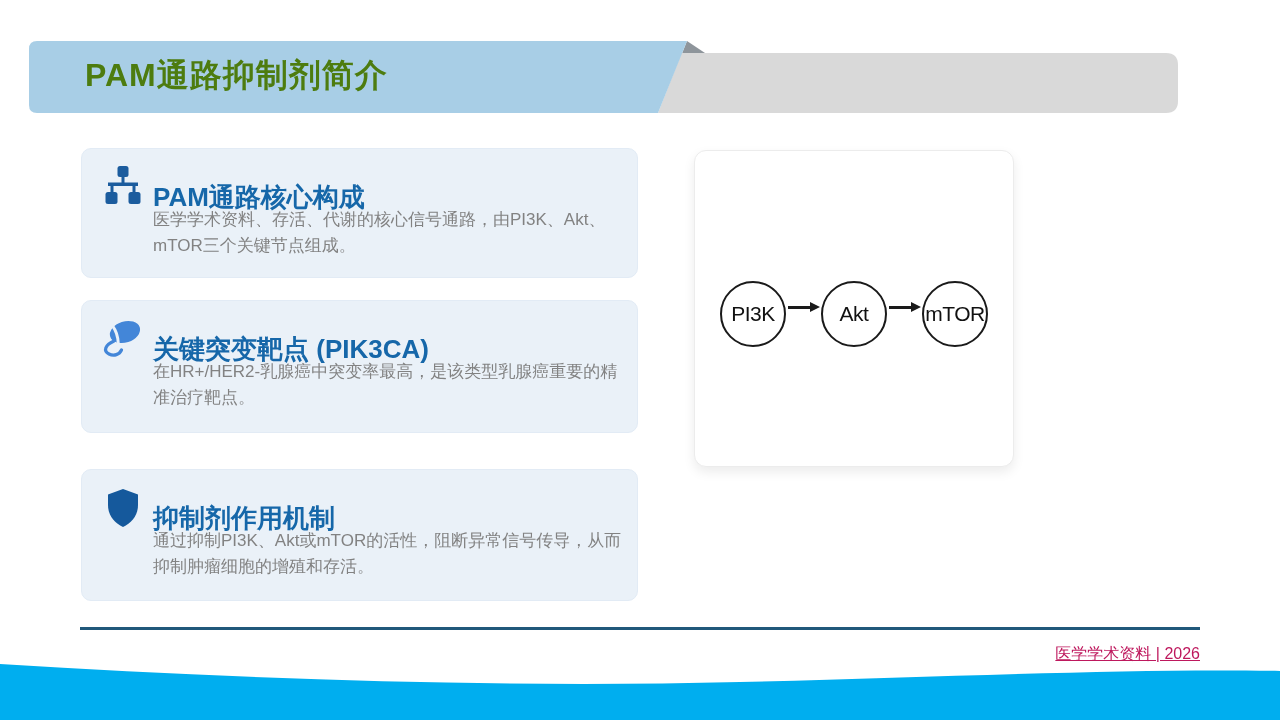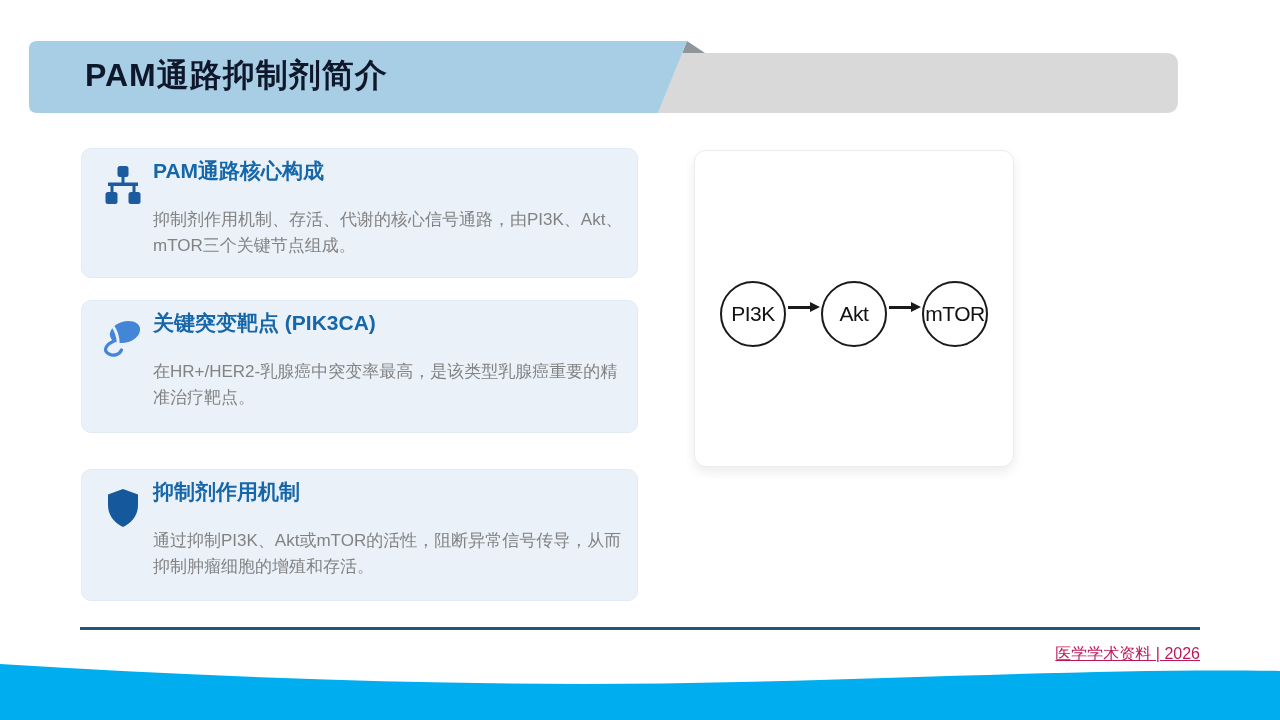--- a/index.html
+++ b/index.html
@@ -4,31 +4,31 @@
 <style>
   html,body{margin:0;padding:0;background:#ffffff;}
   .slide{
     position:relative;width:1280px;height:720px;overflow:hidden;
     background:#ffffff;font-family:"Liberation Sans","DejaVu Sans",sans-serif;
   }
   
   .header-svg{position:absolute;left:0;top:0;}
   .page-title{
     position:absolute;left:85px;top:54px;width:560px;
-    font-size:32px;font-weight:bold;color:#0f172a;letter-spacing:1px;
+    font-size:32px;font-weight:bold;color:#4d7c0f;letter-spacing:1px;
   }
   
   .card{
     position:absolute;left:81px;width:557px;background:#EAF1F8;
     border:1px solid #E2EBF5;border-radius:10px;box-sizing:border-box;
   }
   .card-icon{position:absolute;left:19px;top:16px;width:44px;height:44px;}
   .card-title{
-    position:absolute;left:71px;top:8px;
-    font-size:21px;font-weight:bold;color:#1667A9;
+    position:absolute;left:71px;top:31px;
+    font-size:26px;font-weight:bold;color:#1667A9;
   }
   .card-body{
     position:absolute;left:71px;top:58px;width:472px;
     font-size:17px;color:#828282;line-height:26px;
   }
   
   .fig-card{
     position:absolute;left:694px;top:150px;width:320px;height:317px;
     background:#ffffff;border:1px solid #ececec;border-radius:12px;
     box-shadow:0 5px 12px rgba(0,0,0,0.08);box-sizing:border-box;
@@ -78,21 +78,21 @@
         <rect x="16.5" y="1" width="11" height="11" rx="2.5"></rect>
         <rect x="20.5" y="11" width="3" height="8"></rect>
         <rect x="7" y="17.5" width="30" height="3.5"></rect>
         <rect x="9.5" y="20.5" width="3" height="8"></rect>
         <rect x="31.5" y="20.5" width="3" height="8"></rect>
         <rect x="4.5" y="27" width="12" height="12" rx="2.5"></rect>
         <rect x="27.5" y="27" width="12" height="12" rx="2.5"></rect>
       </g>
     </svg>
     <div class="card-title">PAM通路核心构成</div>
-    <div class="card-body">抑制剂作用机制、存活、代谢的核心信号通路，由PI3K、Akt、mTOR三个关键节点组成。</div>
+    <div class="card-body">医学学术资料、存活、代谢的核心信号通路，由PI3K、Akt、mTOR三个关键节点组成。</div>
   </div>
 
   <div class="card" style="top:300px;height:133px;">
     <svg class="card-icon" viewBox="0 0 44 44">
       <g transform="rotate(-18 24 15)">
         <ellipse cx="24" cy="15" rx="15.5" ry="10.5" fill="#4386D8"></ellipse>
         <path d="M14 5 Q17 14 14 24" stroke="#EAF1F8" stroke-width="3" fill="none"></path>
       </g>
       <path d="M13 24 C4 28 2 34 8 37 C13 39.5 18.5 37.5 20.5 33" stroke="#4386D8" stroke-width="3.2" fill="none" stroke-linecap="round"></path>
     </svg>

